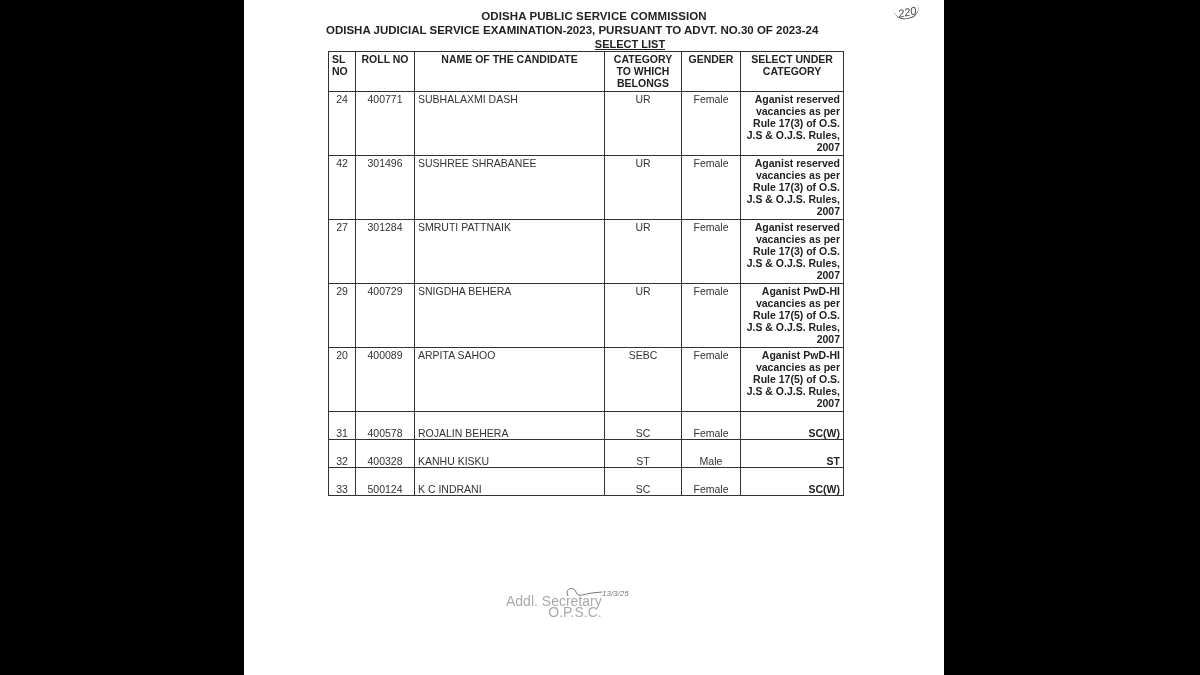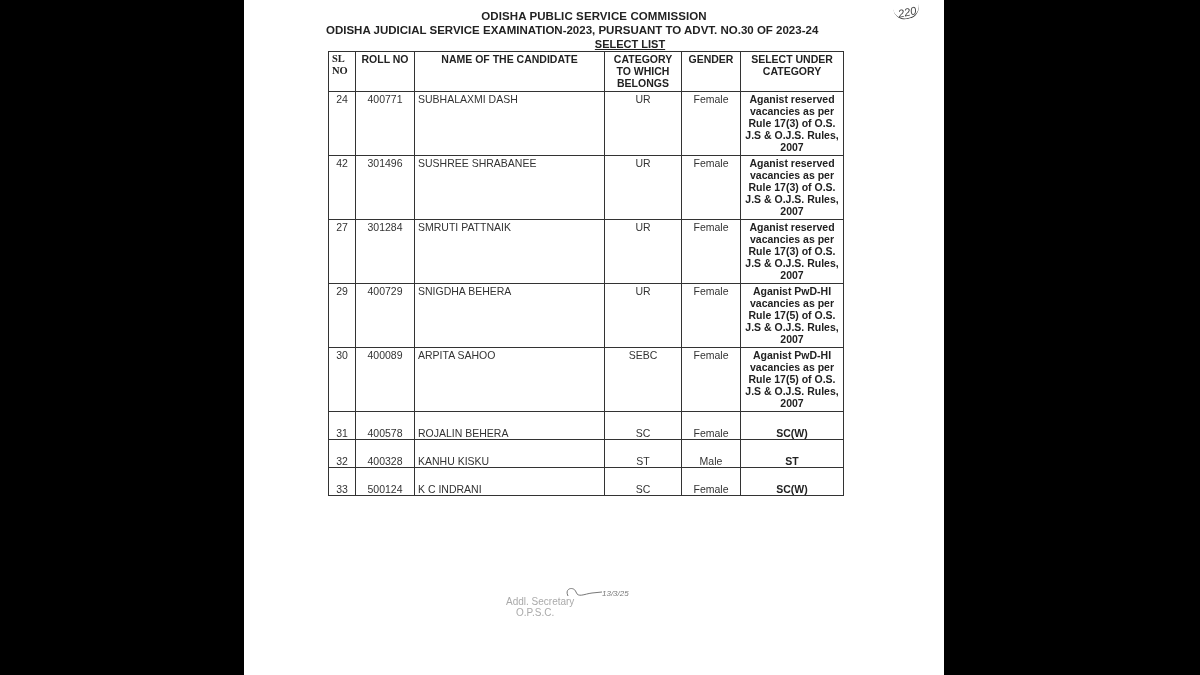--- a/index.html
+++ b/index.html
@@ -6,27 +6,27 @@
   body { width:1200px; height:675px; background:#000; position:relative; overflow:hidden; font-family:"Liberation Sans", sans-serif; }
   .page { position:absolute; left:244px; top:0; width:700px; height:675px; background:#fff; }
   .h1 { position:absolute; left:0; width:700px; top:10px; text-align:center; font-size:11.5px; font-weight:bold; color:#222; letter-spacing:0.1px; }
   .h2 { position:absolute; left:82px; top:24px; font-size:11.5px; font-weight:bold; color:#222; white-space:nowrap; }
   .h3 { position:absolute; left:0; width:772px; top:38px; text-align:center; font-size:11px; font-weight:bold; color:#222; }
   .h3 span { text-decoration:underline; }
   .pageno { position:absolute; left:650px; top:6px; font-size:11px; color:#444; transform:rotate(-12deg); font-style:italic; border-bottom:1px solid #444; border-radius:0 0 12px 12px; padding:0 4px; }
   table { position:absolute; left:84px; top:51px; border-collapse:collapse; table-layout:fixed; width:515px; }
   th, td { border:1.2px solid #333; font-size:10.5px; color:#333; vertical-align:top; padding:1px 3px; line-height:12.2px; }
   th { font-weight:bold; text-align:center; color:#222; font-size:10.5px; }
-  th.sl { text-align:left;font-family:Liberation Serif, serif; }
+  th.sl { text-align:left; }
   td.c { text-align:center; }
-  td.sel { font-weight:bold; text-align:center; color:#222; }
+  td.sel { font-weight:bold; text-align:right; color:#222; }
   td.name { text-align:left; }
   tr.big td { height:57px; }
   tr.small td { height:10px; line-height:11px; padding-top:16px; padding-bottom:0; }
-  .sig { position:absolute; left:262px; top:596px; font-size:10px; color:#aaa; line-height:11px; }
+  .sig { position:absolute; left:262px; top:596px; font-size:14px; color:#aaa; line-height:11px;text-align:right; }
   .sig .l2 { padding-left:10px; }
   .scribble { position:absolute; left:318px; top:584px; width:80px; height:20px; }
 </style>
 </head>
 <body>
 
 <div class="page">
   <div class="pageno">220</div>
   <div class="h1">ODISHA PUBLIC SERVICE COMMISSION</div>
   <div class="h2">ODISHA JUDICIAL SERVICE  EXAMINATION-2023, PURSUANT TO ADVT. NO.30 OF 2023-24</div>
@@ -78,21 +78,21 @@
         </tr>
         <tr class="big">
           <td class="c">29</td>
           <td class="c">400729</td>
           <td class="name">SNIGDHA BEHERA</td>
           <td class="c">UR</td>
           <td class="c">Female</td>
           <td class="sel">Aganist PwD-HI vacancies as per Rule 17(5) of O.S. J.S &amp; O.J.S. Rules, 2007</td>
         </tr>
         <tr class="big">
-          <td class="c">30</td>
+          <td class="c">20</td>
           <td class="c">400089</td>
           <td class="name">ARPITA SAHOO</td>
           <td class="c">SEBC</td>
           <td class="c">Female</td>
           <td class="sel">Aganist PwD-HI vacancies as per Rule 17(5) of O.S. J.S &amp; O.J.S. Rules, 2007</td>
         </tr>
         <tr class="small">
           <td class="c">31</td>
           <td class="c">400578</td>
           <td class="name">ROJALIN BEHERA</td>

